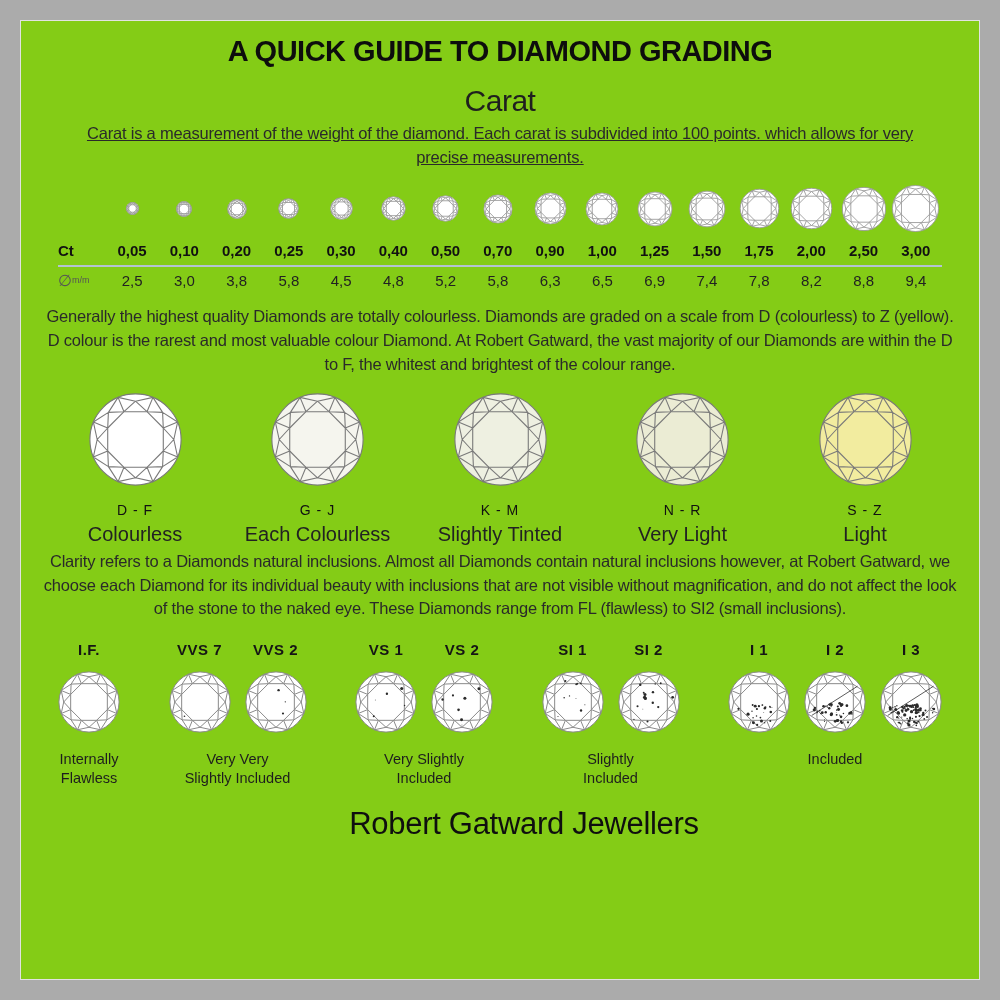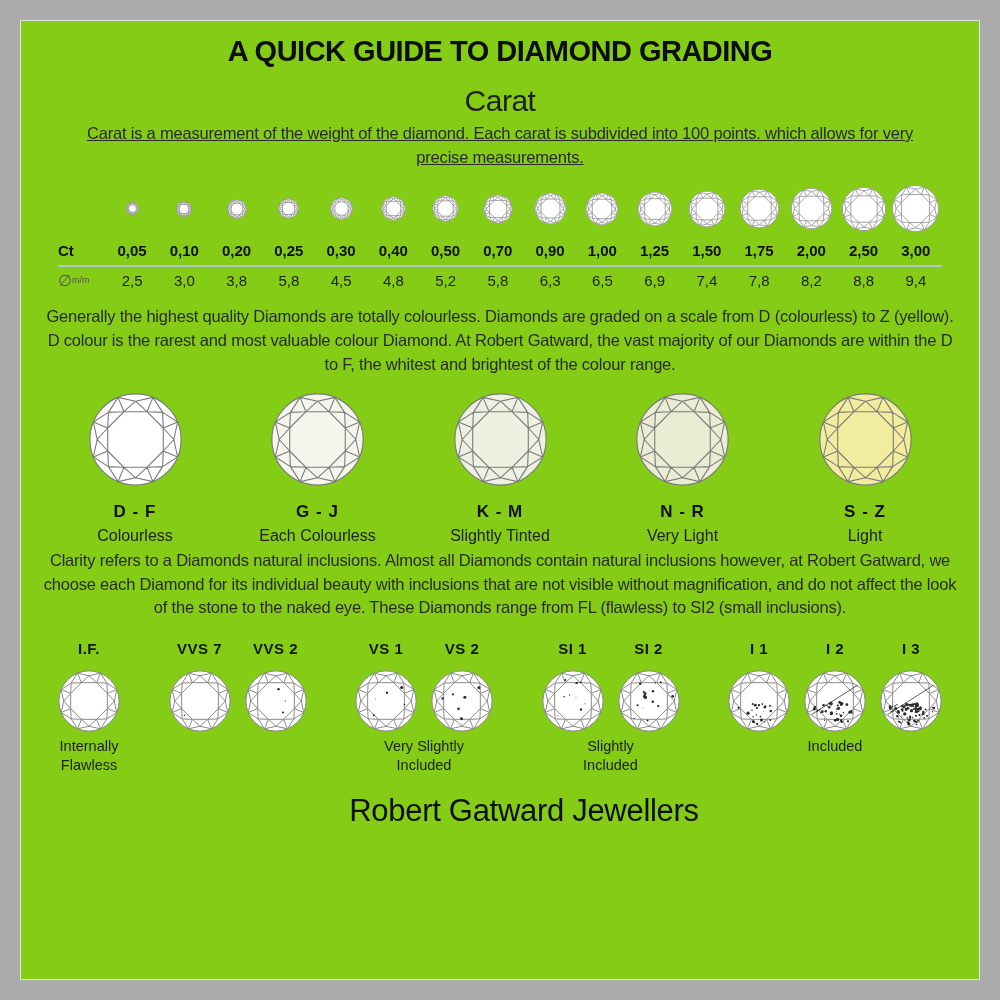--- a/index.html
+++ b/index.html
@@ -54,31 +54,31 @@
   .c-label{flex:none;width:48px;justify-content:flex-start;}
   .c-row.ct{height:25px;font-weight:700;font-size:15px;color:#111;}
   .c-div{border-top:2px solid #b4c3d3;margin:2px 0 1px 0;}
   .c-row.mm{height:25px;font-size:15px;color:#222;}
   .diam-sym{font-size:16px;color:#555;}
   .diam-unit{font-size:9px;color:#555;vertical-align:5px;letter-spacing:0;}
 
   
   .colour-row{width:906px;margin:14px auto 0 auto;display:flex;justify-content:space-between;}
   .colour-col{width:176px;text-align:center;}
-  .colour-range{margin-top:10px;font-size:17px;font-weight:700;letter-spacing:1px;color:#111;}
-  .colour-name{margin-top:5px;font-size:16px;color:#222;}
+  .colour-range{margin-top:10px;font-size:14px;font-weight:400;letter-spacing:1px;color:#111;}
+  .colour-name{margin-top:5px;font-size:20px;color:#222;}
 
   
   .clarity-row{width:892px;margin:20px auto 0 auto;display:flex;justify-content:space-between;align-items:flex-start;}
   .clarity-group{text-align:center;}
   .stone-strip{display:flex;gap:6px;justify-content:center;}
   .stone-col{width:70px;}
   .grade-label{font-size:15px;font-weight:700;letter-spacing:0.5px;height:22px;color:#151515;}
   .stone-col svg{margin-top:7px;}
-  .group-label{margin-top:0;font-size:14.5px;line-height:1.3;white-space:pre-line;color:#1e1e1e;}
+  .group-label{margin-top:12px;font-size:14.5px;line-height:1.3;white-space:pre-line;color:#1e1e1e;}
 
   .footer{
     margin-top:18px;
     text-align:center;
     font-size:31px;
     color:#0f0f0f;
     letter-spacing:-0.3px;
     margin-left:48px;
   }
 </style>
@@ -308,20 +308,22 @@
               </svg></div>
             <div class="stone-col"><div class="grade-label">VVS 2</div><svg viewBox="0 0 100 100" width="64" height="64">
                 <circle cx="50" cy="50" r="47" fill="#ffffff" stroke="#8a8a8a" stroke-width="1.56"></circle>
                 <polygon points="78.64,61.86 61.86,78.64 38.14,78.64 21.36,61.86 21.36,38.14 38.14,21.36 61.86,21.36 78.64,38.14" fill="none" stroke="#8a8a8a" stroke-width="1.56" stroke-linejoin="round"></polygon>
                 <path d="M93.42,67.99L77.93,77.93L67.99,93.42M67.99,93.42L50.00,89.50L32.01,93.42M32.01,93.42L22.07,77.93L6.58,67.99M6.58,67.99L10.50,50.00L6.58,32.01M6.58,32.01L22.07,22.07L32.01,6.58M32.01,6.58L50.00,10.50L67.99,6.58M67.99,6.58L77.93,22.07L93.42,32.01M93.42,32.01L89.50,50.00L93.42,67.99M78.64,61.86L93.42,67.99M78.64,61.86L89.50,50.00M78.64,61.86L77.93,77.93M61.86,78.64L67.99,93.42M61.86,78.64L77.93,77.93M61.86,78.64L50.00,89.50M38.14,78.64L32.01,93.42M38.14,78.64L50.00,89.50M38.14,78.64L22.07,77.93M21.36,61.86L6.58,67.99M21.36,61.86L22.07,77.93M21.36,61.86L10.50,50.00M21.36,38.14L6.58,32.01M21.36,38.14L10.50,50.00M21.36,38.14L22.07,22.07M38.14,21.36L32.01,6.58M38.14,21.36L22.07,22.07M38.14,21.36L50.00,10.50M61.86,21.36L67.99,6.58M61.86,21.36L50.00,10.50M61.86,21.36L77.93,22.07M78.64,38.14L93.42,32.01M78.64,38.14L77.93,22.07M78.64,38.14L89.50,50.00" fill="none" stroke="#8a8a8a" stroke-width="1.56" stroke-linejoin="round"></path>
                 <circle cx="54.04" cy="31.50" r="1.89" fill="#2a2a2a"></circle>
                 <circle cx="60.92" cy="67.94" r="1.68" fill="#2a2a2a"></circle>
                 <circle cx="64.54" cy="49.73" r="1.08" fill="#2a2a2a"></circle>
               </svg></div>
           </div>
+          <div class="group-label">Very Very
+Slightly Included</div>
         </div>
         <div class="clarity-group">
           <div class="stone-strip">
             <div class="stone-col"><div class="grade-label">VS 1</div><svg viewBox="0 0 100 100" width="64" height="64">
                 <circle cx="50" cy="50" r="47" fill="#ffffff" stroke="#8a8a8a" stroke-width="1.56"></circle>
                 <polygon points="78.64,61.86 61.86,78.64 38.14,78.64 21.36,61.86 21.36,38.14 38.14,21.36 61.86,21.36 78.64,38.14" fill="none" stroke="#8a8a8a" stroke-width="1.56" stroke-linejoin="round"></polygon>
                 <path d="M93.42,67.99L77.93,77.93L67.99,93.42M67.99,93.42L50.00,89.50L32.01,93.42M32.01,93.42L22.07,77.93L6.58,67.99M6.58,67.99L10.50,50.00L6.58,32.01M6.58,32.01L22.07,22.07L32.01,6.58M32.01,6.58L50.00,10.50L67.99,6.58M67.99,6.58L77.93,22.07L93.42,32.01M93.42,32.01L89.50,50.00L93.42,67.99M78.64,61.86L93.42,67.99M78.64,61.86L89.50,50.00M78.64,61.86L77.93,77.93M61.86,78.64L67.99,93.42M61.86,78.64L77.93,77.93M61.86,78.64L50.00,89.50M38.14,78.64L32.01,93.42M38.14,78.64L50.00,89.50M38.14,78.64L22.07,77.93M21.36,61.86L6.58,67.99M21.36,61.86L22.07,77.93M21.36,61.86L10.50,50.00M21.36,38.14L6.58,32.01M21.36,38.14L10.50,50.00M21.36,38.14L22.07,22.07M38.14,21.36L32.01,6.58M38.14,21.36L22.07,22.07M38.14,21.36L50.00,10.50M61.86,21.36L67.99,6.58M61.86,21.36L50.00,10.50M61.86,21.36L77.93,22.07M78.64,38.14L93.42,32.01M78.64,38.14L77.93,22.07M78.64,38.14L89.50,50.00" fill="none" stroke="#8a8a8a" stroke-width="1.56" stroke-linejoin="round"></path>
                 <circle cx="79.03" cy="55.29" r="1.17" fill="#2a2a2a"></circle>
                 <circle cx="51.43" cy="37.03" r="1.84" fill="#2a2a2a"></circle>
                 <circle cx="33.32" cy="46.83" r="0.71" fill="#2a2a2a"></circle>

